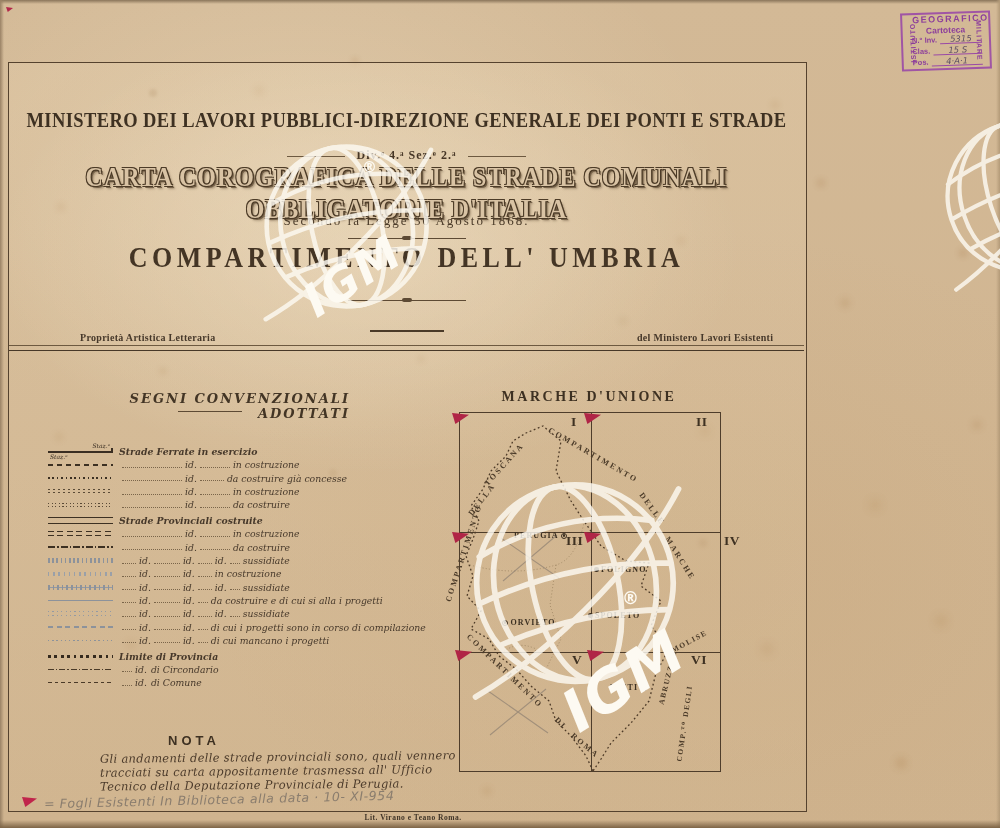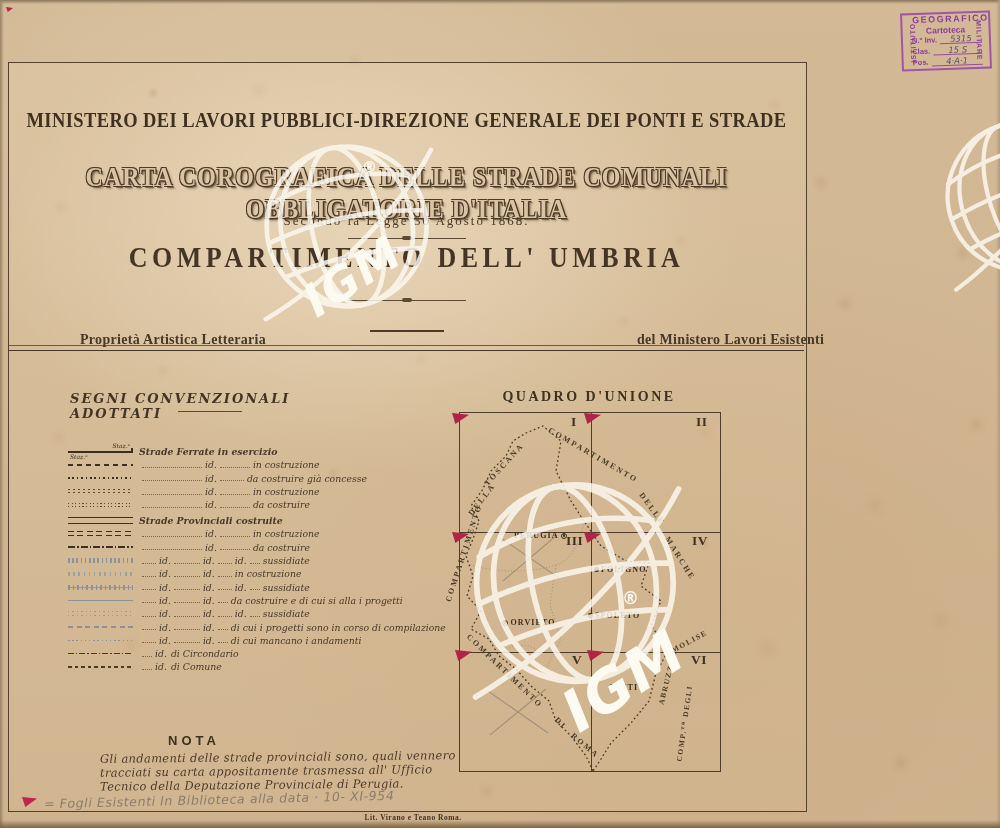--- a/index.html
+++ b/index.html
@@ -49,38 +49,38 @@
     text-shadow:-1px -1px 0 #4c3b27,1px -1px 0 #4c3b27,-1px 1px 0 #4c3b27,1px 1px 0 #4c3b27,2px 2px 0 #77634a,3px 3px 2px rgba(90,70,48,.45);
     transform:scaleY(1.18)}
   .law{top:213px;font-size:13px;letter-spacing:2px;color:#4a3a28}
   .ornament{left:348px;width:118px;height:1px;background:#5d4a34;}
   .ornament::before{content:"";position:absolute;left:50%;top:-2px;width:10px;height:4px;background:#5d4a34;transform:translateX(-50%);border-radius:2px}
   .orn1{top:238px}.orn2{top:300px}
   .region{top:243px;font-size:26px;font-weight:bold;letter-spacing:4.5px;color:#443525;transform:scaleY(1.1)}
   .situation{top:278px;font-size:14.5px;font-style:italic;letter-spacing:1px;color:#4a3a28;font-family:"DejaVu Serif",serif}
   .scale{top:307px;font-size:15px;font-weight:bold;letter-spacing:2px;color:#42342.5px;color:#42342a}
   .scaleline{left:370px;top:330px;width:74px;height:2.2px;background:#4a3a28}
-  .cpy{top:332px;font-size:14px;font-weight:bold;color:#46382a;letter-spacing:.3px}
+  .cpy{top:332px;font-size:10px;font-weight:bold;color:#46382a;letter-spacing:.3px}
   .cpyL{left:80px}.cpyR{left:637px}
   
   .stamp{left:901px;top:12px;width:90px;height:58px;transform:rotate(-2deg);color:#8d3f9b}
   .stamp .box{position:absolute;inset:0;border:2px solid #9a4aa6;opacity:.9}
   .stamp .geo{position:absolute;left:12px;top:2px;font-family:"Liberation Sans",sans-serif;font-weight:bold;font-size:9px;letter-spacing:1.5px}
   .stamp .ist,.stamp .mil{position:absolute;font-family:"Liberation Sans",sans-serif;font-weight:bold;font-size:7px;letter-spacing:1px}
   .stamp .ist{left:-8px;top:26px;transform:rotate(-90deg)}
   .stamp .mil{right:-9px;top:26px;transform:rotate(90deg)}
   .stamp .cart{position:absolute;left:0;right:0;top:13px;text-align:center;font-family:"Liberation Sans",sans-serif;font-weight:bold;font-size:8.5px}
   .stamp .frow{position:absolute;left:11px;right:9px;display:flex;align-items:flex-end;font-family:"Liberation Sans",sans-serif;font-weight:bold;font-size:7.5px}
   .f1{top:23px}.f2{top:34px}.f3{top:45px}
   .stamp .fval{flex:1;border-bottom:1px solid #9a4aa6;margin-left:3px;
     font-family:"DejaVu Sans",sans-serif;font-style:italic;font-weight:normal;font-size:8.5px;color:#5e5066;text-align:center;line-height:8px}
   
-  .seg-head{left:70px;top:391px;width:280px;text-align:left;font-size:13px;font-style:italic;font-weight:bold;letter-spacing:2px;color:#43352.5;color:#433525;font-family:"DejaVu Serif",serif}
+  .seg-head{left:70px;top:391px;width:280px;text-align:right;font-size:13px;font-style:italic;font-weight:bold;letter-spacing:2px;color:#43352.5;color:#433525;font-family:"DejaVu Serif",serif}
   .seg-underline{left:178px;top:411px;width:64px;height:1px;background:#5d4a34}
-  .legend{left:68px;top:445px;width:370px}
+  .legend{left:48px;top:445px;width:370px}
   .lrow{display:flex;align-items:center;height:13.3px}
   .lrow.gap{margin-top:2.5px}
   .sym{width:65px;flex:none;margin-right:6px;position:relative}
   .lbl{font-size:9.3px;font-style:italic;color:#46382a;font-family:"DejaVu Serif",serif;white-space:nowrap}
   .lbl.grp{font-weight:bold}
   .ld{border-bottom:1px dotted #7a654a;height:5px;flex:none;margin:0 3px}
   
   .s-rail{height:2.2px;background:#3a2e22}
   .s-rail::before{content:"";position:absolute;right:0;top:-2.5px;width:2.5px;height:5px;background:#3a2e22}
   .staz{position:absolute;font-style:italic;font-size:6px;line-height:6px;color:#3a2e22;font-family:"DejaVu Serif",serif}
@@ -176,20 +176,21 @@
     <div class="frow f3">
       <span>Pos.</span>
       <span class="fval">4·A·1</span>
     </div>
   </div>
 
   <div class="abs frame"></div>
   <div class="abs divider"></div>
 
   <div class="abs tcenter ministry">MINISTERO DEI LAVORI PUBBLICI-DIREZIONE GENERALE DEI PONTI E STRADE</div>
+  <div class="abs tcenter divsez"><span class="dashline"></span><span>Div.ᵉ 4.ᵃ   Sez.ᵉ 2.ᵃ</span><span class="dashline"></span></div>
   <div class="abs tcenter maintitle">CARTA COROGRAFICA DELLE STRADE COMUNALI OBBLIGATORIE D'ITALIA</div>
   <div class="abs tcenter law">Secondo la Legge 30 Agosto 1868.</div>
   <div class="abs ornament orn1"></div>
   <div class="abs tcenter region">COMPARTIMENTO DELL' UMBRIA</div>
   <div class="abs ornament orn2"></div>
   <div class="abs scaleline"></div>
   <div class="abs cpy cpyL">Proprietà Artistica Letteraria</div>
   <div class="abs cpy cpyR">del Ministero Lavori Esistenti</div>
 
   <div class="abs seg-head">SEGNI CONVENZIONALI ADOTTATI</div>
@@ -309,42 +310,46 @@
       <span class="ld" style="width:10px"></span>
       <span class="lbl">di cui i progetti sono in corso di compilazione</span>
     </div>
     <div class="lrow">
       <div class="sym s-dotgray"></div>
       <span class="ld" style="width:14px"></span>
       <span class="lbl">id.</span>
       <span class="ld" style="width:26px"></span>
       <span class="lbl">id.</span>
       <span class="ld" style="width:10px"></span>
-      <span class="lbl">di cui mancano i andamenti</span>
+      <span class="lbl">di cui mancano i progetti</span>
+    </div>
+    <div class="lrow gap">
+      <div class="sym s-boldots"></div>
+      <span class="lbl grp">Limite di Provincia</span>
     </div>
     <div class="lrow">
       <div class="sym s-dashdotb"></div>
       <span class="ld" style="width:10px"></span>
       <span class="lbl">id.</span>
       <span class="lbl" style="margin-left:4px">di Circondario</span>
     </div>
     <div class="lrow">
       <div class="sym s-dashsmall"></div>
       <span class="ld" style="width:10px"></span>
       <span class="lbl">id.</span>
       <span class="lbl" style="margin-left:4px">di Comune</span>
     </div>
   </div>
 
   <div class="abs nota-head">NOTA</div>
   <div class="abs nota-line nl1">Gli andamenti delle strade provinciali sono, quali vennero</div>
   <div class="abs nota-line nl2">tracciati su carta appositamente trasmessa all' Ufficio</div>
   <div class="abs nota-line nl3">Tecnico della Deputazione Provinciale di Perugia.</div>
 
-  <div class="abs q-head">QUADRO D'UNIONE</div>
+  <div class="abs q-head">MARCHE D'UNIONE</div>
   <div class="abs grid">
     <div class="gv"></div>
     <div class="gh1"></div>
     <div class="gh2"></div>
     <svg class="gsvg" viewBox="0 0 260 358">
       <path d="M133,358 L126,343 L111,323 L96,308 L89,288 L71,273 L56,256 L39,243 L29,226 L11,216 L21,198 L7,183 L13,163 L6,143 L13,126 L19,108 L11,93 L23,76 L31,58 L46,43 L53,28 L66,20 L83,13 L101,28 L96,58 L111,88 L124,108 L141,133 L166,148 L189,150 L181,173 L201,188 L191,213 L209,236 L196,260 L189,288 L171,310 L151,330 L141,346 L133,358" fill="none" stroke="#4e3b28" stroke-width="1.3" stroke-dasharray="1.8 2.6" stroke-linejoin="round"></path>
       <path d="M10,152 Q55,164 96,152 Q116,146 124,110 M96,152 L90,192 L101,226 L86,256 M39,243 Q55,226 76,236 Q70,254 57,256" fill="none" stroke="#9a825f" stroke-width="1" stroke-dasharray="1 2.2" opacity=".8"></path>
       <g stroke="#8f8172" stroke-width="1.1" opacity=".7">
         <path d="M41,125 L99,165 M97,122 L43,168" fill="none"></path>
         <path d="M28,278 L88,320 M86,276 L30,322" fill="none"></path>
@@ -355,21 +360,21 @@
   <div class="abs wedge" style="left:452px;top:413px"></div>
   <div class="abs wedge" style="left:584px;top:413px"></div>
   <div class="abs wedge" style="left:452px;top:532px"></div>
   <div class="abs wedge" style="left:584px;top:532px"></div>
   <div class="abs wedge" style="left:455px;top:650px"></div>
   <div class="abs wedge" style="left:587px;top:650px"></div>
 
   <span class="abs numeral" style="left:571px;top:414px">I</span>
   <span class="abs numeral" style="left:696px;top:414px">II</span>
   <span class="abs numeral" style="left:566px;top:533px">III</span>
-  <span class="abs numeral" style="left:692px;top:533px">IV</span>
+  <span class="abs numeral" style="left:724px;top:533px">IV</span>
   <span class="abs numeral" style="left:572px;top:652px">V</span>
   <span class="abs numeral" style="left:691px;top:652px">VI</span>
 
   <div class="abs city" style="left:514px;top:531px">
     <span>PERUGIA</span>
       <span class="m-ring"></span>
   </div>
   <div class="abs city" style="left:594px;top:565px">
     <span class="m-dot"></span>
       <span>FOLIGNO</span>

